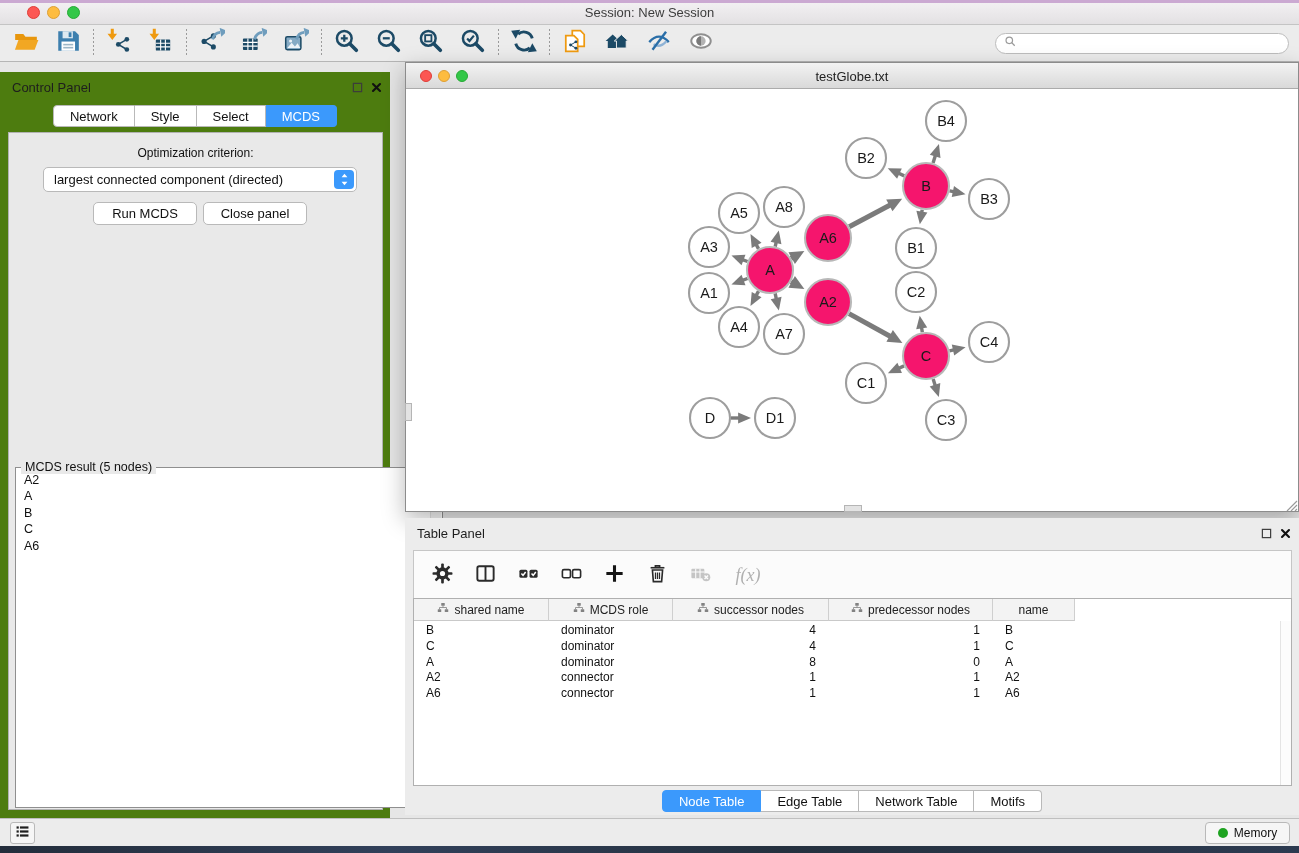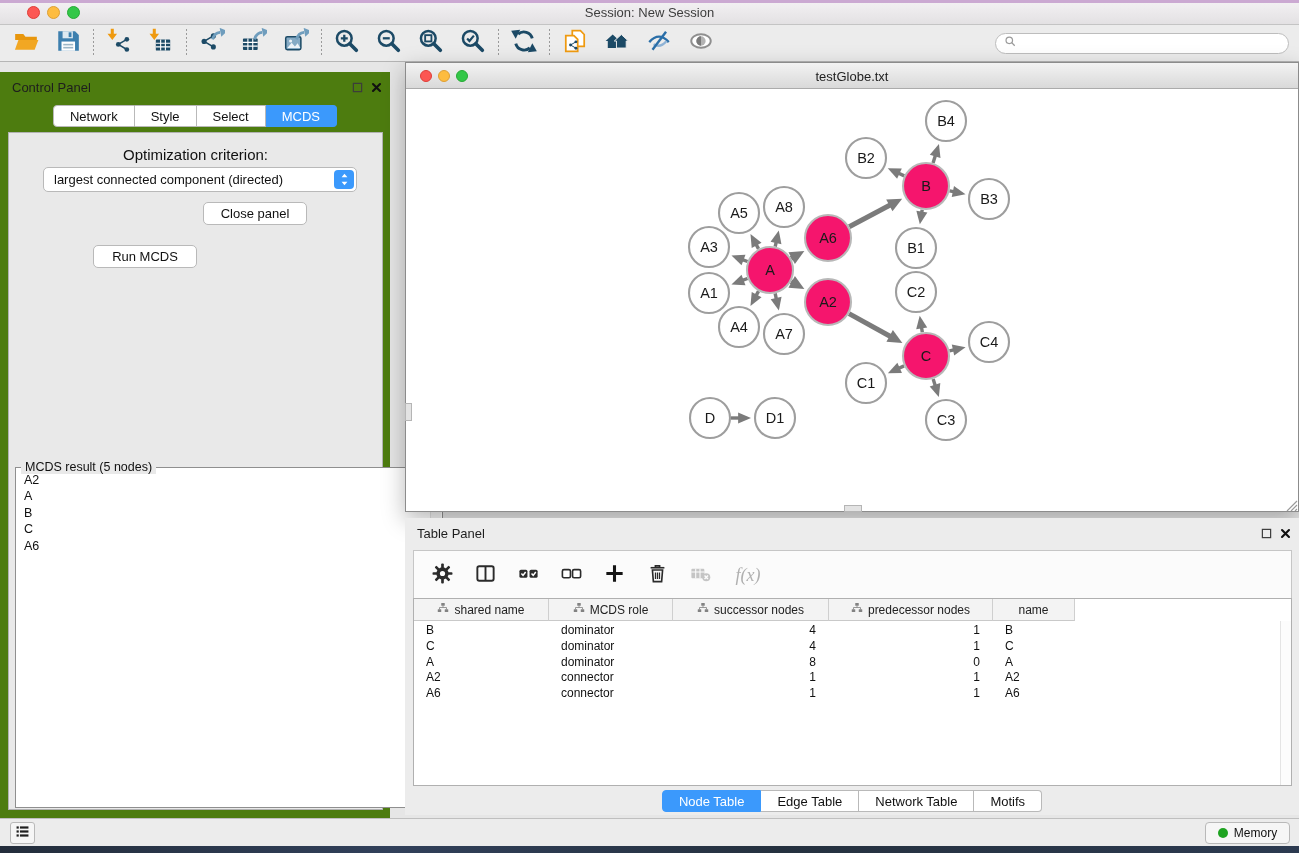--- a/index.html
+++ b/index.html
@@ -38,29 +38,29 @@
   .panel-title{ position:absolute; left:12px; top:8px; font-size:13px; color:#1e1e1e; }
   .ph-btn{ position:absolute; top:8px; width:14px; height:14px; display:flex; align-items:center; justify-content:center; }
   .ph-btn svg{ width:11px; height:11px; }
   .cp-tabs{ position:absolute; left:0; right:0; top:33px; display:flex; justify-content:center; }
   .seg{ height:22px; padding:0 16px; background:#fff; border:1px solid #b9b9b9; border-left:none;
     font-size:13px; color:#111; display:flex; align-items:center; }
   .seg:first-child{ border-left:1px solid #b9b9b9; border-radius:4px 0 0 4px; }
   .seg:last-child{ border-radius:0 4px 4px 0; }
   .seg.active{ background:#3b99fc; border-color:#3b99fc; color:#fff; }
   .cp-body{ position:absolute; left:8px; top:60px; width:375px; height:678px; background:#e9e9e9; border:1px solid #b2b2b2; }
-  .opt-label{ position:absolute; left:0; right:0; top:13px; text-align:center; font-size:15px; color:#111; }
+  .opt-label{ position:absolute; left:0; right:0; top:13px; text-align:center; font-size:12px; color:#111; }
   .opt-select{ position:absolute; left:34px; top:34px; width:314px; height:25px; background:#fff; border:1px solid #b9b9b9;
     border-radius:5px; display:flex; align-items:center; font-size:13px; color:#111; padding-left:10px; }
   .opt-select .chev{ position:absolute; right:2px; top:2px; bottom:2px; width:20px; background:#3b99fc; border-radius:4px;
     display:flex; align-items:center; justify-content:center; }
   .opt-select .chev svg{ width:9px; height:15px; }
   .cp-btn{ position:absolute; top:69px; height:23px; background:#fff; border:1px solid #b9b9b9; border-radius:5px;
     font-size:13px; color:#111; display:flex; align-items:center; justify-content:center; }
-  .btn-run{ left:84px; width:104px;margin-top:43px; }
+  .btn-run{ left:84px; width:104px; }
   .btn-close{ left:194px; width:104px; }
   .result-box{ position:absolute; left:6px; top:334px; width:428px; height:341px; background:#fff; border:1px solid #8f8f8f; }
   .result-legend{ position:absolute; left:5px; top:-8px; background:#e9e9e9; padding:0 4px; font-size:12.5px; color:#111; }
   .result-list{ position:absolute; left:0; top:4px; right:13px; bottom:0; overflow:hidden; }
   .result-item{ font-size:12.5px; color:#111; line-height:16.4px; padding-left:8px; }
   .result-scroll{ position:absolute; right:1px; top:1px; bottom:1px; width:11px; background:#f4f4f4; border-left:1px solid #e2e2e2; }
 
   
   .network-window{ position:absolute; left:405px; top:0; width:894px; height:450px; background:#fff;
     border:1px solid #8c8c8c; box-shadow:0 8px 22px rgba(0,0,0,.28); }

